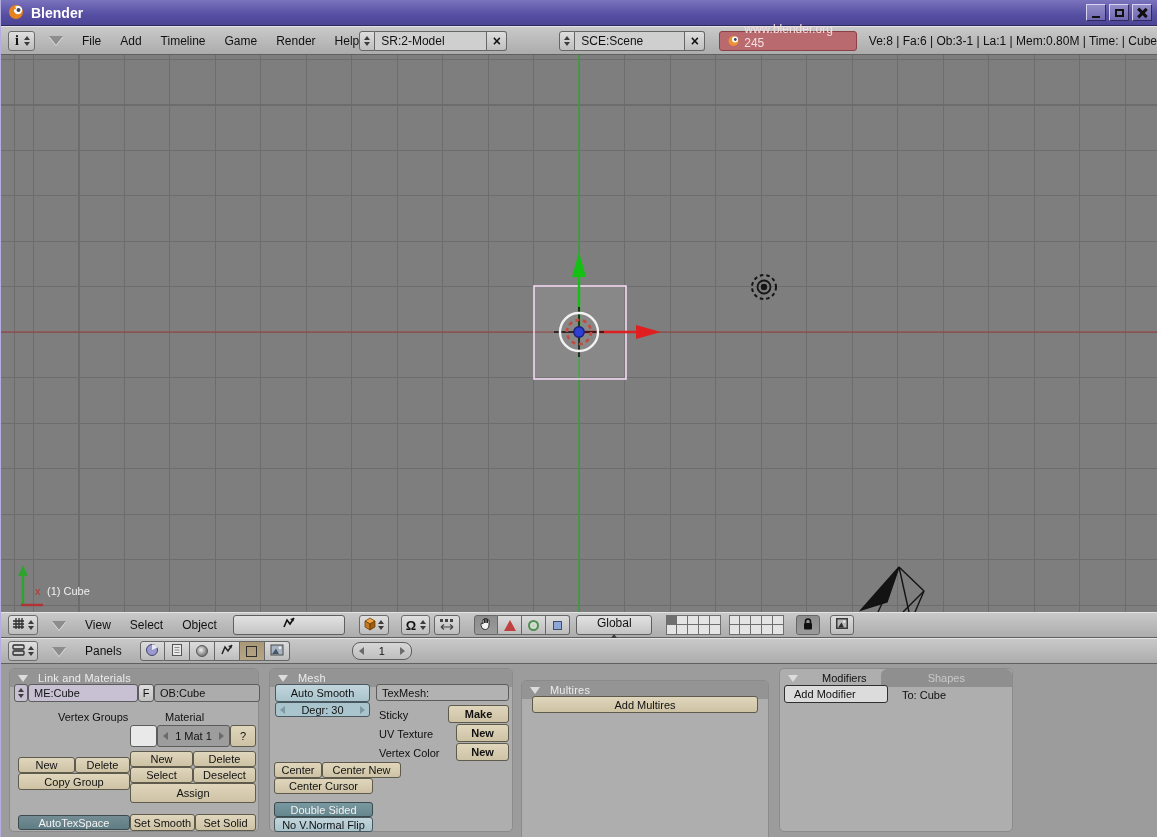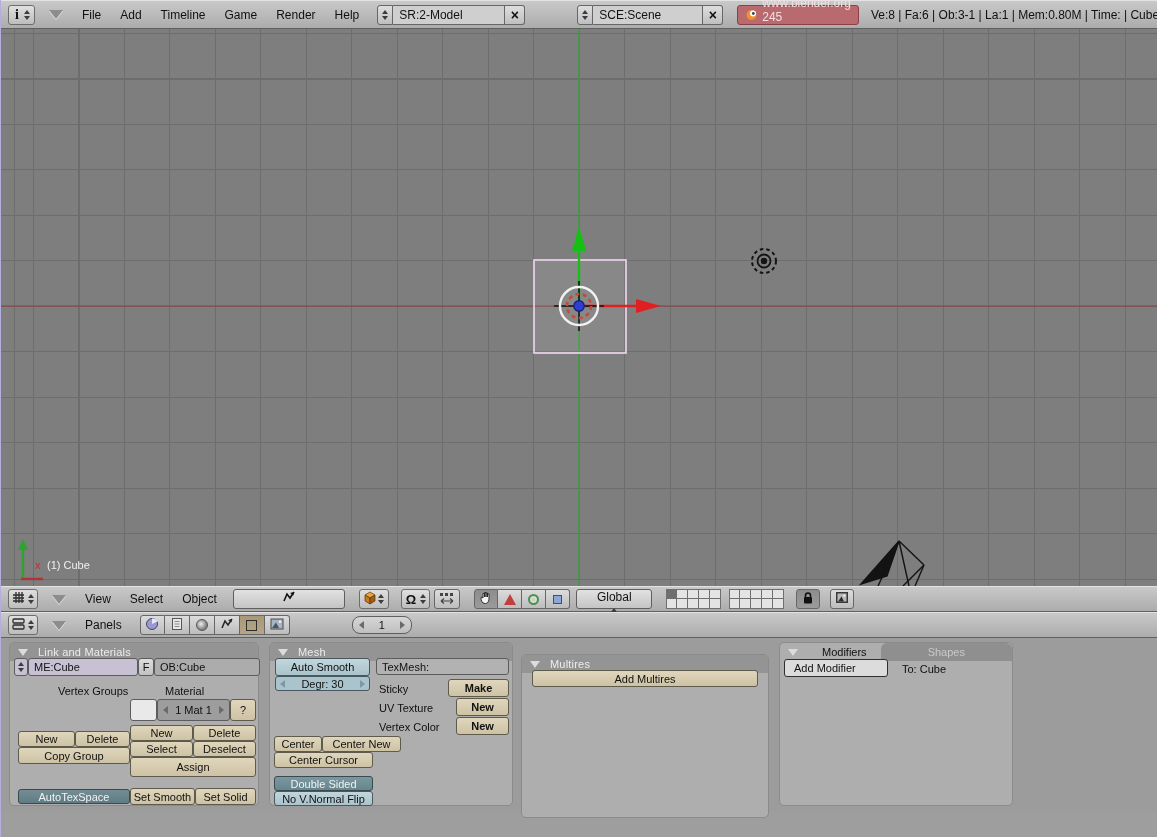--- a/index.html
+++ b/index.html
@@ -35,21 +35,21 @@
   .stepper { display:flex; flex-direction:column; align-items:center; justify-content:center;
     width:9px; height:16px; }
   .t-up { width:0; height:0; border-left:3px solid transparent; border-right:3px solid transparent;
     border-bottom:4px solid #3c3c3c; margin-bottom:2px; }
   .t-down { width:0; height:0; border-left:3px solid transparent; border-right:3px solid transparent;
     border-top:4px solid #3c3c3c; }
   .collapse-tri { width:0; height:0; border-left:7px solid transparent; border-right:7px solid transparent;
     border-top:9px solid #8d8d8d; margin-left:14px; filter:drop-shadow(0 1px 0 #e8e8e8); }
   .menu-item { margin-left:19px; cursor:default; }
 
-  .sel-group { display:flex; align-items:center; margin-left:18px; }
+  .sel-group { display:flex; align-items:center; }
   .sel-stepbtn { width:16px; height:20px; background:linear-gradient(#dedede,#bfbfbf);
     border:1px solid #666; border-radius:3px 0 0 3px; display:flex; align-items:center; justify-content:center; }
   .sel-field { height:20px; background:#cfcfcf; border:1px solid #666; border-left:none;
     display:flex; align-items:center; padding:0 6px; font-size:12px; }
   .sel-x { width:20px; height:20px; background:linear-gradient(#dedede,#bfbfbf); border:1px solid #666;
     border-left:none; border-radius:0 3px 3px 0; font-weight:bold; font-size:14px;
     display:flex; align-items:center; justify-content:center; }
 
   .version-btn { display:flex; align-items:flex-end; gap:4px; margin-left:14px; height:20px;
     background:#b96a6e; border:1px solid #8a4046; border-radius:3px; padding:0 7px;
@@ -116,20 +116,42 @@
   .tab { height:18px; display:flex; align-items:center; padding:0 14px; font-size:11px;
     border-radius:6px 6px 0 0; }
   .tab.inactive { background:#8f8f8f; color:#c9c9c9; }
   .tab.active { color:#101010; }
 </style>
 </head>
 <body>
 
 <div class="window">
 
+  <div class="titlebar">
+    <span>
+      <svg width="18" height="18" viewBox="0 0 18 18">
+        <circle cx="9" cy="10" r="7" fill="#e8821e"></circle>
+        <circle cx="11" cy="8" r="4.2" fill="#fff"></circle>
+        <circle cx="11.5" cy="8" r="2" fill="#35455e"></circle>
+        <path d="M2 9 L8 4 L9 7 Z" fill="#e8821e"></path>
+      </svg>
+    </span>
+    <span class="title">Blender</span>
+    <div class="win-controls">
+      <div class="win-btn">
+          <span class="glyph-min"></span>
+        </div>
+      <div class="win-btn">
+          <span class="glyph-max"></span>
+        </div>
+      <div class="win-btn">
+          <span class="glyph-close"></span>
+        </div>
+    </div>
+  </div>
 
   <div class="hdrbar">
     <div class="ed-btn">
       <span style="font-weight:bold;font-family:'Liberation Serif',serif;font-size:14px;padding:0 4px;">i</span>
       <span class="stepper">
           <span class="t-up"></span>
           <span class="t-down"></span>
         </span>
     </div>
     <div class="collapse-tri"></div>

